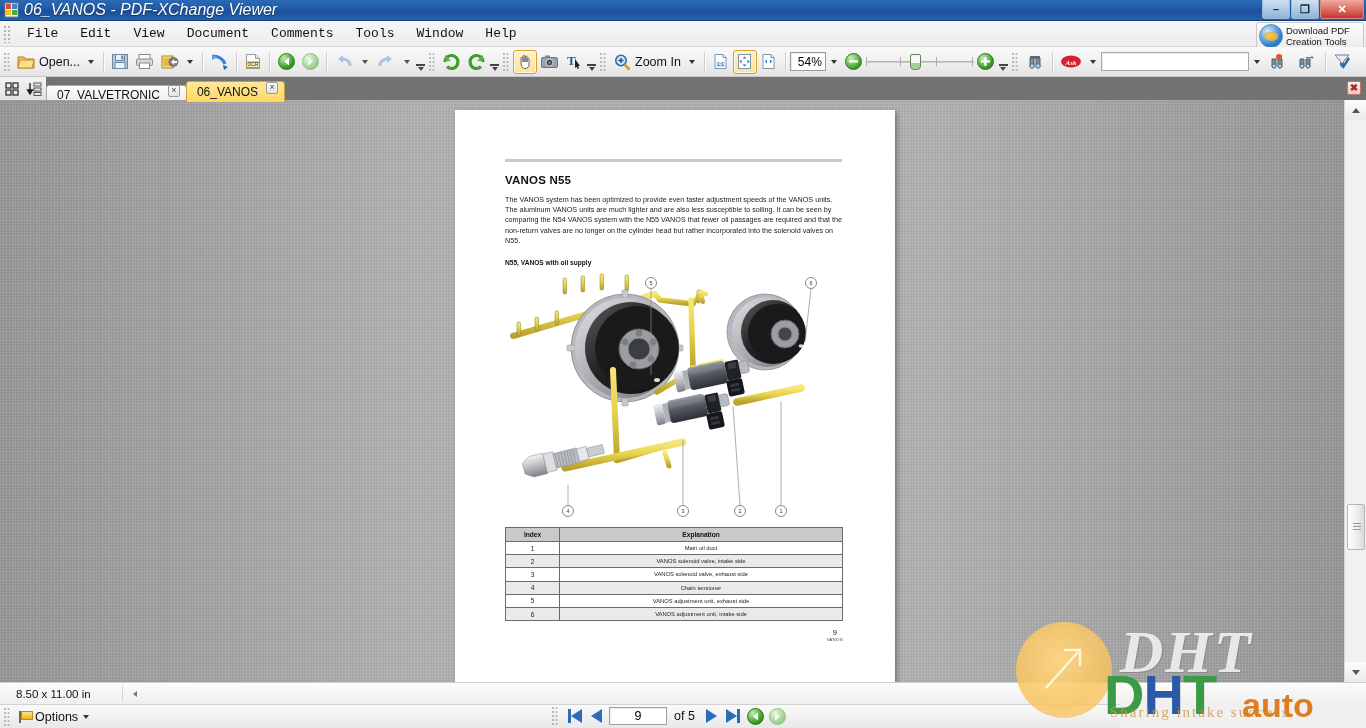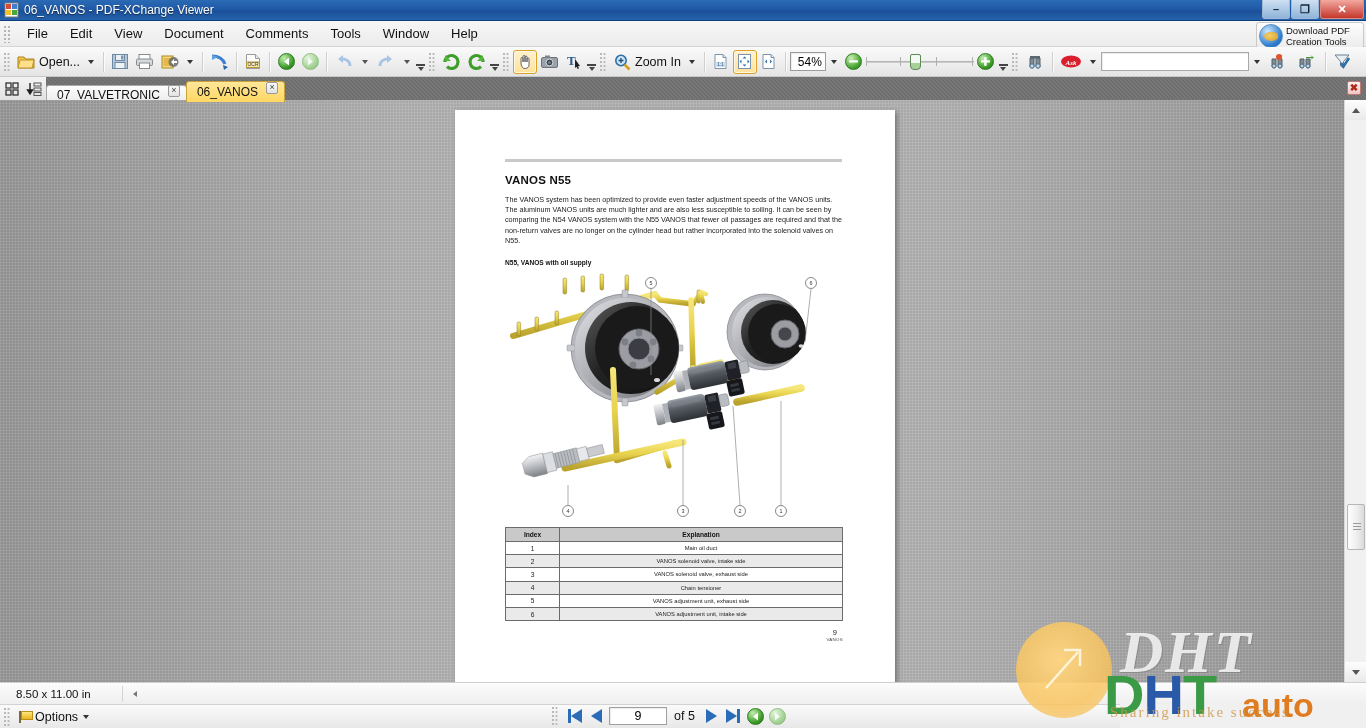--- a/index.html
+++ b/index.html
@@ -14,22 +14,22 @@
 
   
   .titlebar {
     position:absolute; left:0; top:0; width:1366px; height:21px;
     background: linear-gradient(to bottom,#2b6ab5 0%,#1f5aa8 45%,#1a5099 55%,#2563ab 100%);
     border-bottom:1px solid #0d3d7a;
     display:flex; align-items:center;
   }
   .titlebar .ticon { width:16px; height:16px; margin:0 4px 0 4px; position:relative; flex:none; }
   .titlebar .title {
-    color:#fff; font-size:12px; font-family:"Liberation Sans",sans-serif;
-    text-shadow:0 1px 1px rgba(0,0,0,.5); white-space:nowrap;
+    color:#fff; font-size:16px; font-family:"Liberation Sans",sans-serif;
+    text-shadow:0 1px 1px rgba(0,0,0,.5); white-space:nowrap;font-style:italic;
   }
   .winbtns { position:absolute; right:0; top:0; display:flex; height:20px; }
   .winbtn {
     width:28px; height:19px; margin-top:0px; margin-right:1px;
     border:1px solid #9fb8d6; border-top:none;
     border-radius:0 0 3px 3px;
     background:linear-gradient(to bottom,#cfe0f2,#8fb4d9);
     display:flex; align-items:center; justify-content:center;
     color:#123; font-size:11px; font-weight:bold;
   }
@@ -47,21 +47,21 @@
     display:flex; align-items:center;
   }
   .gripper { width:9px; height:18px; margin:0 4px 0 3px; flex:none;
     background-image:
       radial-gradient(circle at 2px 2px, #b5b5b5 1px, transparent 1.2px),
       radial-gradient(circle at 6px 2px, #b5b5b5 1px, transparent 1.2px);
     background-size:8px 4px; background-repeat:repeat-y;
   }
   .menuitem {
     padding:3px 11px; font-size:13px; color:#111; cursor:default;
-    font-family:Liberation Sans, sans-serif;
+    font-family:Liberation Mono, monospace;
   }
 
   
   .dlbtn {
     position:absolute; right:2px; top:22px; height:28px; width:108px;
     background:linear-gradient(to bottom,#fdfdfd,#ebebeb);
     border:1px solid #c9c9c9; border-radius:3px;
     display:flex; align-items:center; gap:3px; padding-left:2px;
   }
   .dlbtn .globe { width:24px; height:24px; border-radius:50%; flex:none; position:relative;

